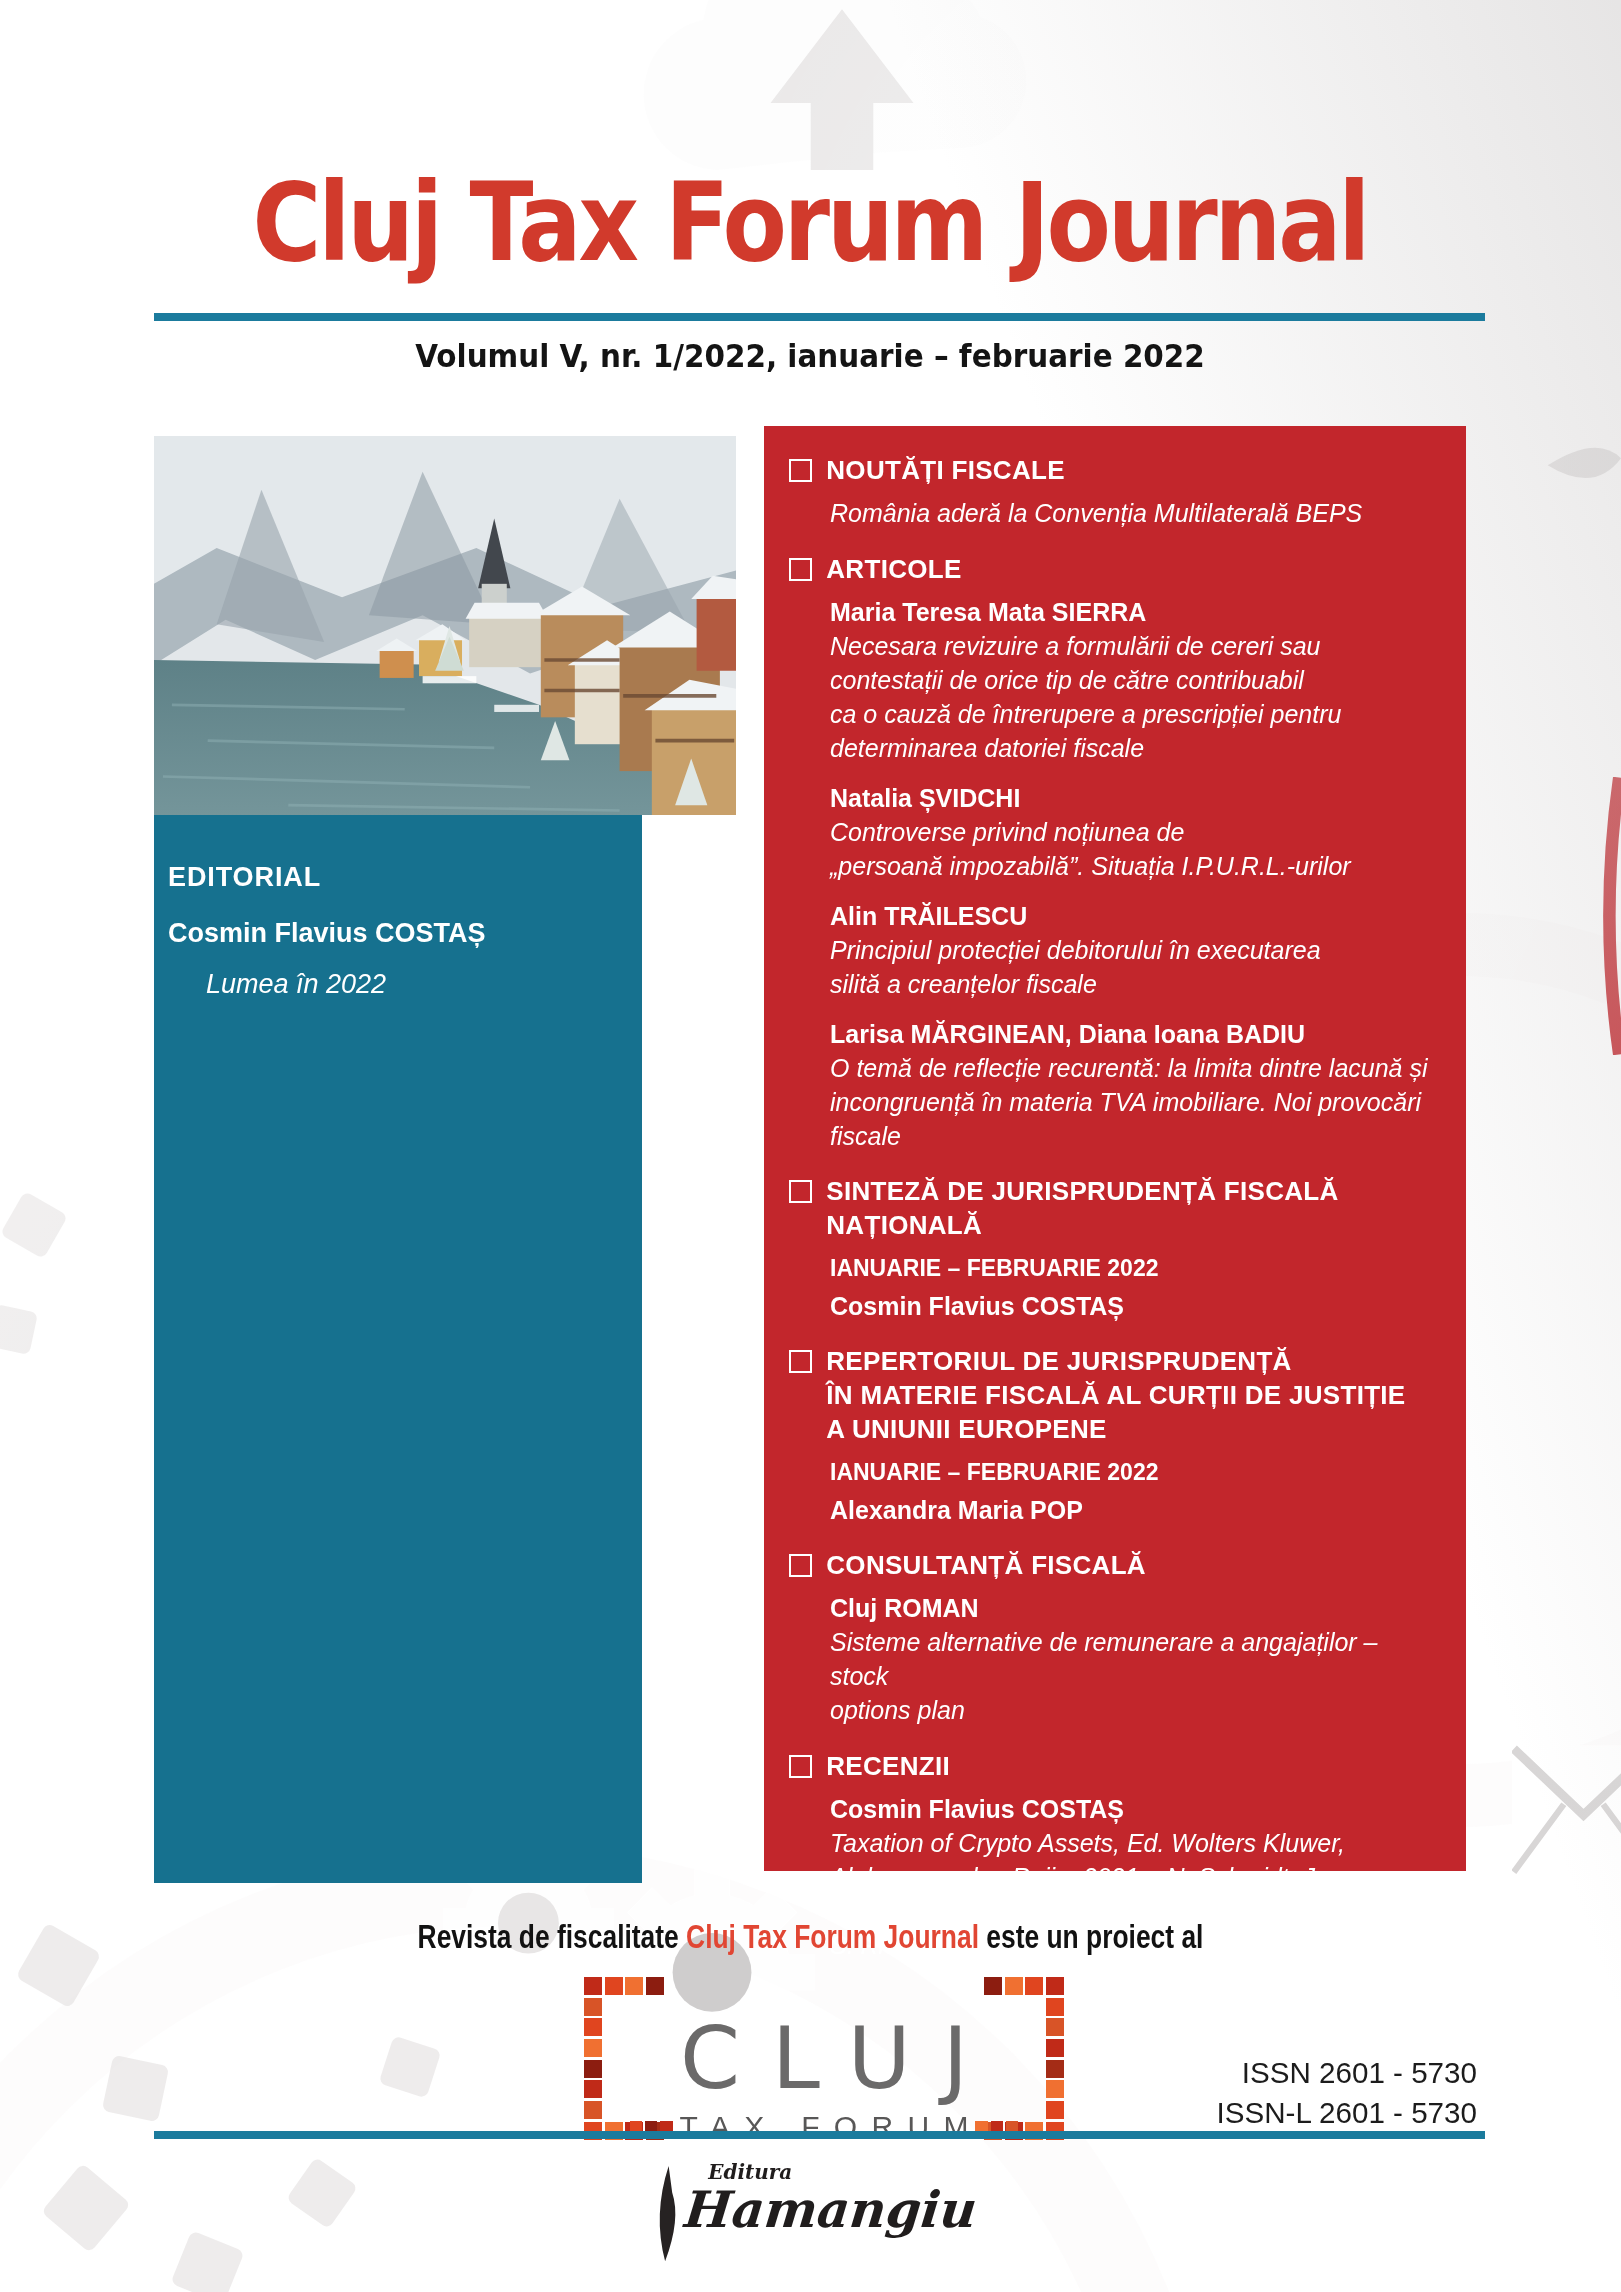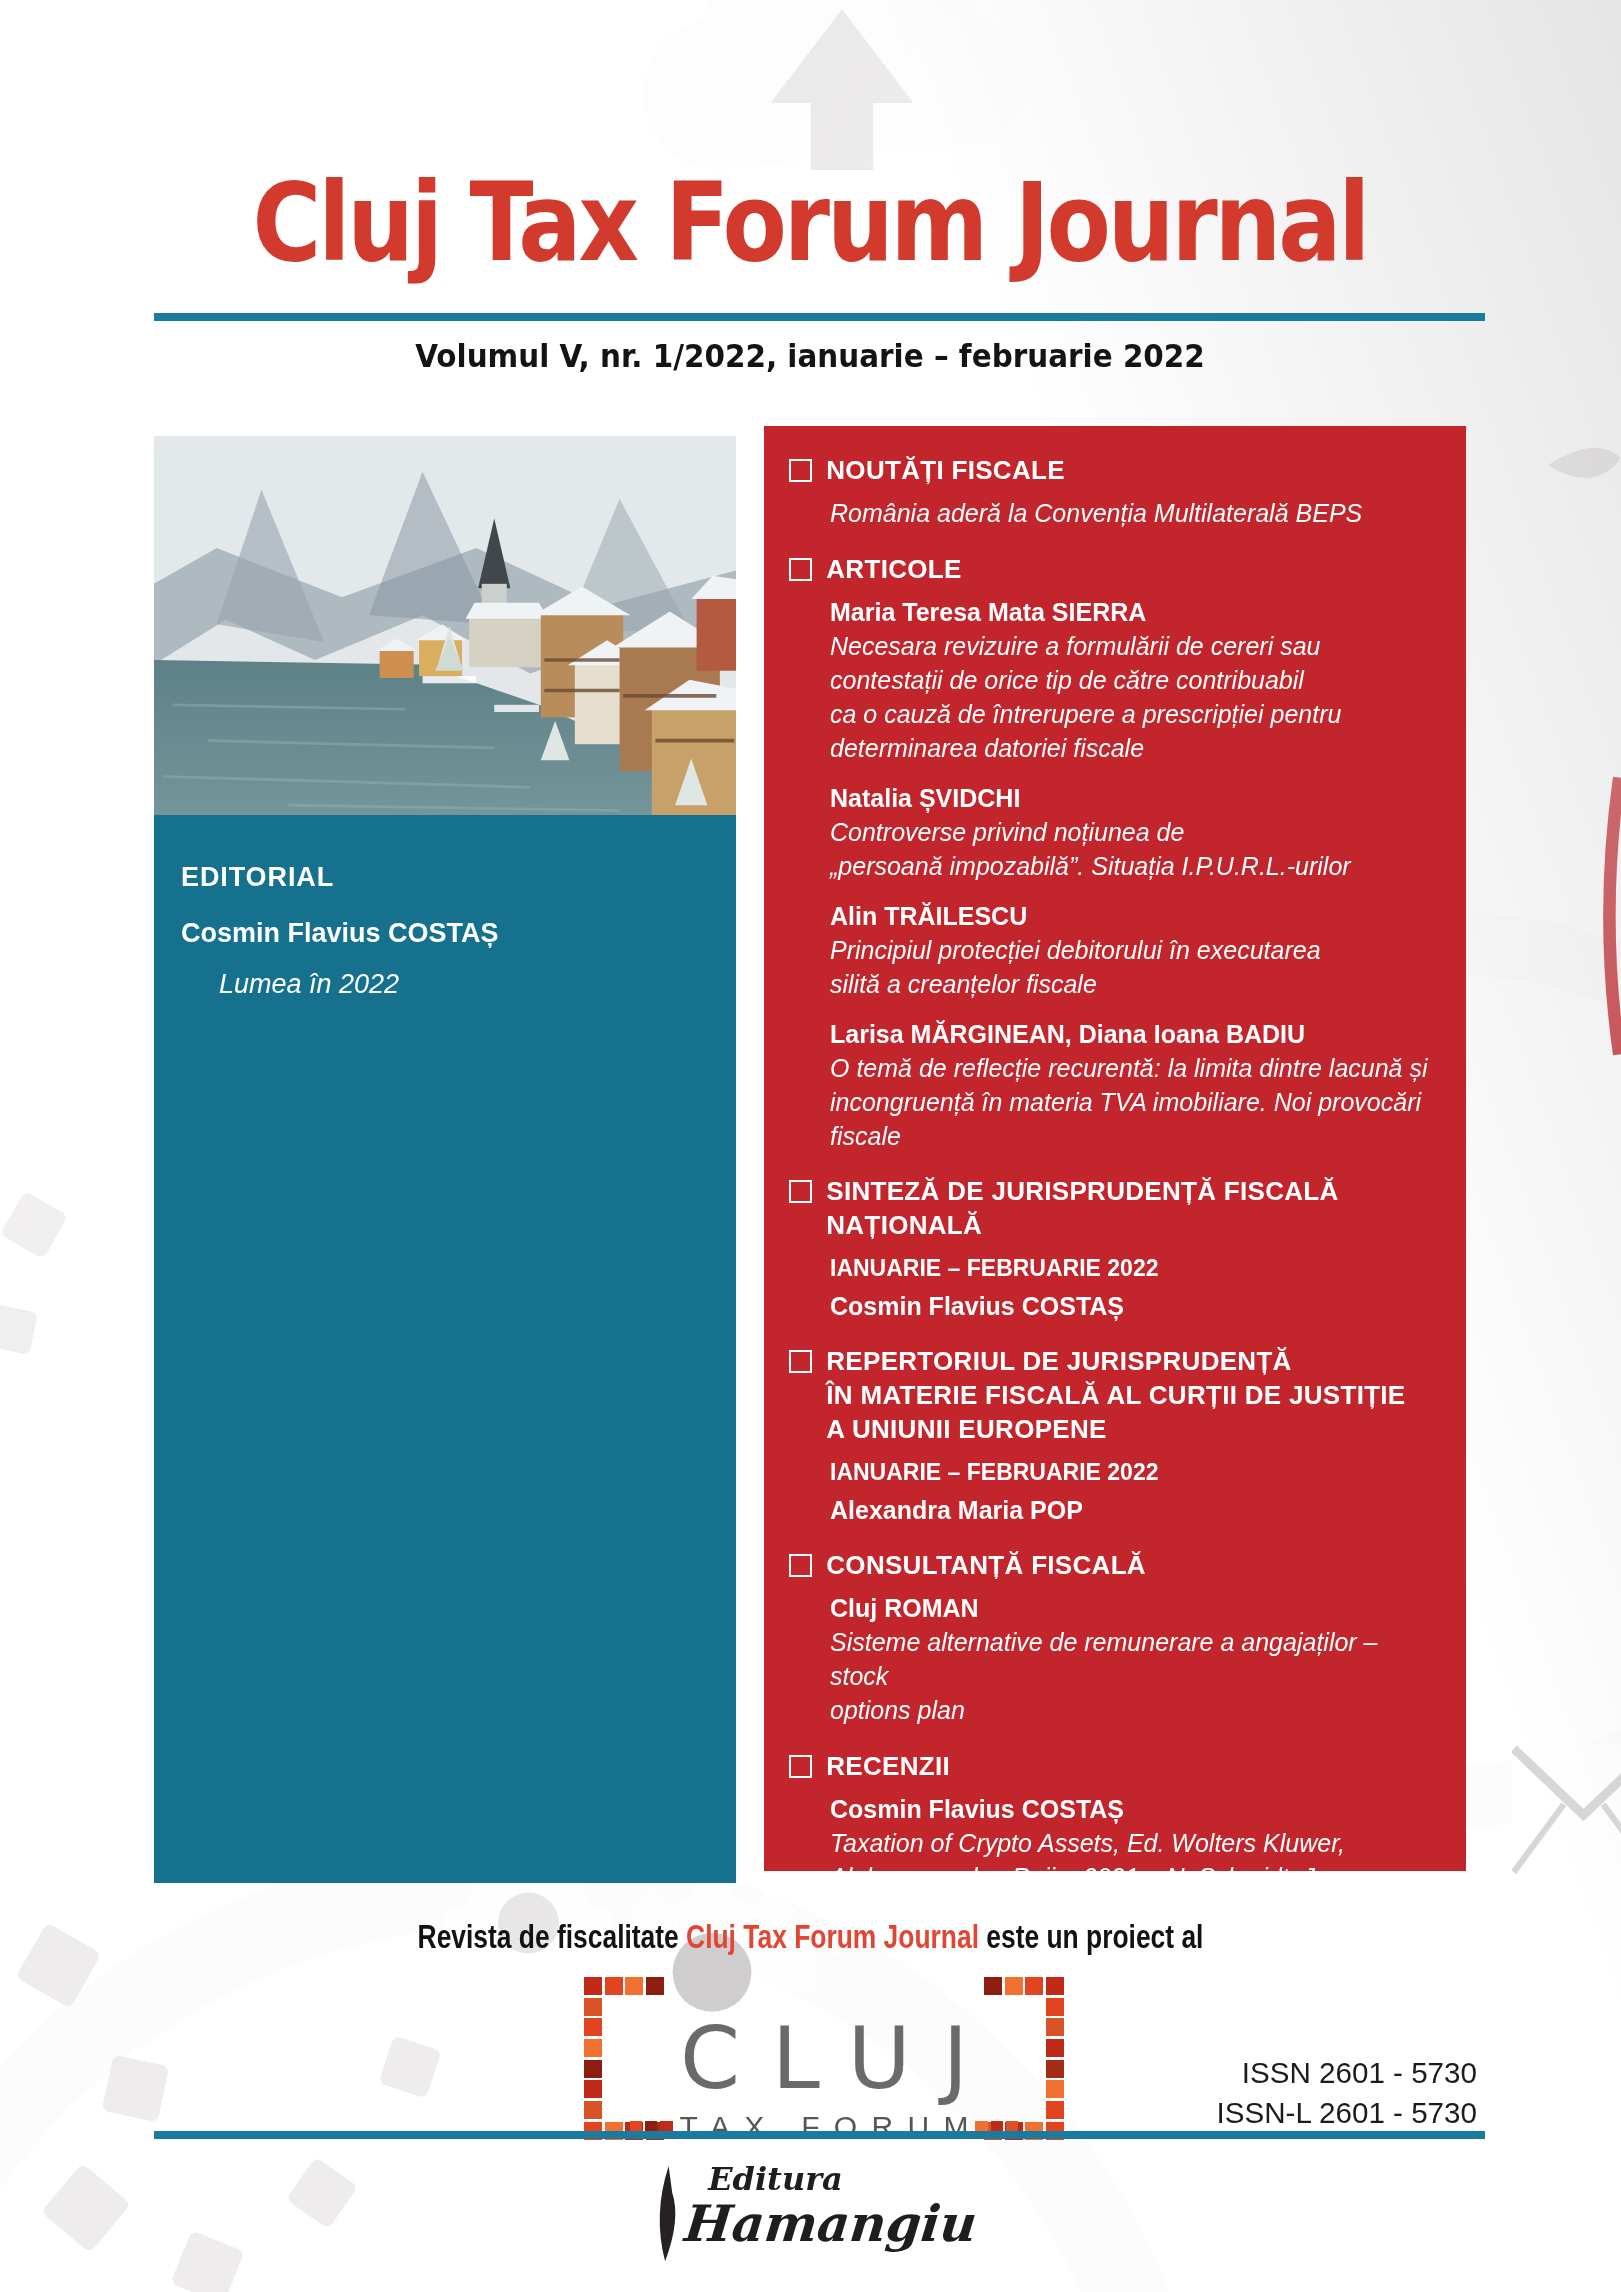--- a/index.html
+++ b/index.html
@@ -20,22 +20,22 @@
          font-size:109px;letter-spacing:-3.6px;color:#d13a2c;white-space:nowrap;
          transform:scaleX(.86);transform-origin:center;display:block;}
   .rule{position:absolute;left:154px;width:1331px;height:8px;background:#1b7b9d;z-index:2;}
   .rule-top{top:313px;} .rule-bottom{top:2131px;}
   .issue{position:absolute;left:143px;top:337px;width:1334px;text-align:center;z-index:2;
          font-family:"DejaVu Sans","Liberation Sans",sans-serif;font-weight:bold;font-size:32px;
          color:#141414;white-space:nowrap;transform:scaleX(.92);transform-origin:center;}
   
   .leftcol{position:absolute;left:154px;top:436px;width:582px;z-index:2;}
   .photo{width:582px;height:379px;display:block;}
-  .editpanel{width:582px;height:1068px;background:#16718f;color:#fff;
-             box-sizing:border-box;padding:47px 18px 0 27px;}
+  .editpanel{width:488px;height:1068px;background:#16718f;color:#fff;
+             box-sizing:border-box;padding:47px 18px 0 14px;}
   .ed-label{font-weight:bold;font-size:27px;letter-spacing:0.9px;}
   .ed-author{font-weight:bold;font-size:27px;margin-top:25px;}
   .ed-title{font-style:italic;font-size:27px;margin-top:19.7px;margin-left:38px;}
   
   .toc{position:absolute;left:764px;top:426px;width:702px;height:1445px;background:#c2262c;
        color:#fff;z-index:2;box-sizing:border-box;padding:27px 30px 0 25px;
        font-size:25px;line-height:34px;}
   .toc section{margin-bottom:21.5px;}
   .sec-head{display:flex;gap:14.3px;align-items:flex-start;margin-bottom:9px;}
   .bullet{width:19px;height:19px;border:2.7px solid #fff;margin-top:6.3px;flex:none;background:transparent;}
@@ -62,21 +62,21 @@
         letter-spacing:32px;margin-right:-32px;line-height:1;}
   .taxforum-row{display:flex;align-items:center;justify-content:center;gap:7px;margin-top:-30px;}
   .minisq{display:flex;gap:2.7px;}
   .minisq i{width:12.5px;height:12.5px;display:block;}
   .taxforum{font-size:30px;color:#585757;letter-spacing:14.3px;margin-right:-14.3px;}
   .issn{position:absolute;left:1119px;top:2053px;width:358px;text-align:right;z-index:2;
         font-size:29.6px;color:#1c1c1c;line-height:40px;}
   .publisher{position:absolute;left:0;top:2160px;width:1621px;text-align:center;z-index:2;color:#201d1d;}
   .pub-inner{display:inline-block;text-align:left;position:relative;padding-left:41px;}
   .pub-top{font-family:"DejaVu Serif","Liberation Serif",serif;font-style:italic;font-weight:bold;
-           font-size:32px;display:block;margin-left:23px;}
+           font-size:20px;display:block;margin-left:23px;}
   .pub-name{font-family:"DejaVu Serif","Liberation Serif",serif;font-style:italic;font-weight:bold;
             font-size:50px;display:block;transform:skewX(-6deg);line-height:1.05;}
   .pub-mark{position:absolute;left:7.2px;top:5.4px;}
 </style>
 </head>
 <body>
 
 <div class="page">
 
   <svg class="deco" style="left:618px;top:-40px;" width="448" height="210" viewBox="0 0 500 235">

